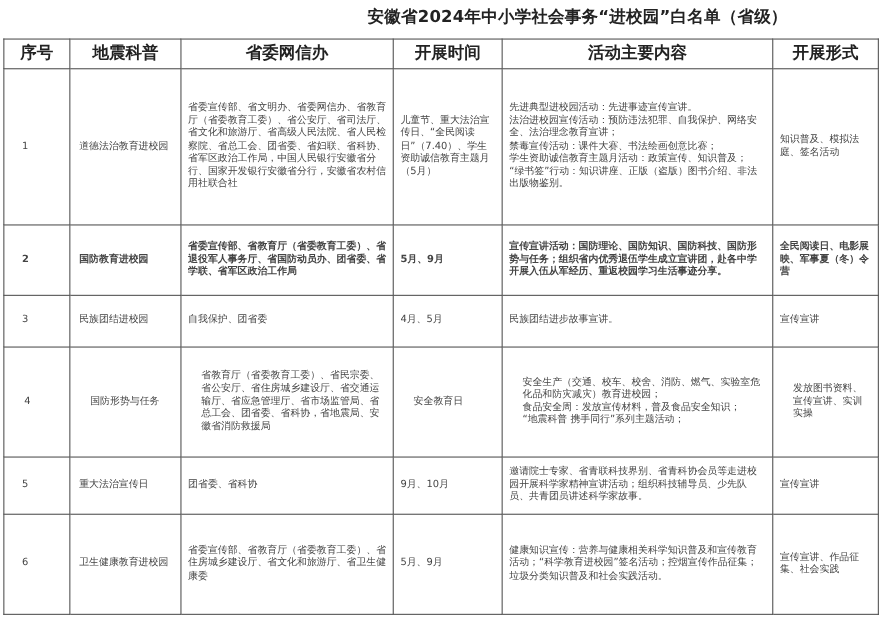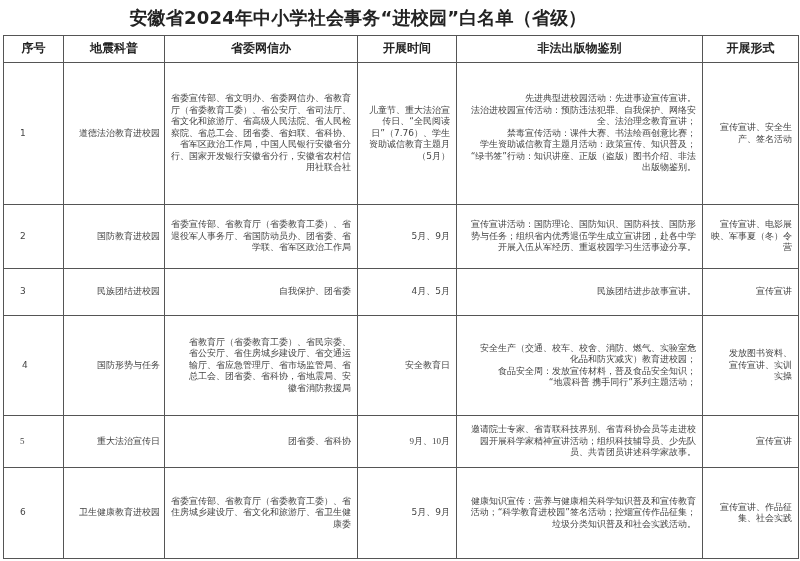--- a/index.html
+++ b/index.html
@@ -1,33 +1,33 @@
 <!DOCTYPE html>
 <html><head>
   <meta charset="utf-8">
   <style>
     html, body { margin: 0; padding: 0; background: #ffffff; }
     body { width: 800px; height: 561px; overflow: hidden; position: relative;
            font-family: "DejaVu Sans", "Liberation Sans", sans-serif; color: #333; }
-    .title { position: absolute; top: 6px; left: 0; width: 716px; text-align: center;
-             font-size: 18px; font-weight: bold; color: #222; letter-spacing: 0.2px; }
+    .title { position: absolute; top: 6px; left: 0; width: 716px; text-align: right;
+             font-size: 15px; font-weight: bold; color: #222; letter-spacing: 0.2px; }
     table { position: absolute; left: 3px; top: 35px; width: 795px;
             border-collapse: collapse; table-layout: fixed; }
     td, th { border: 1px solid #555; font-size: 9px; line-height: 11.5px;
-             padding: 0 4px; vertical-align: middle; color: #444; word-break: break-all; text-align: right; }
-    th { height: 26px; font-weight: bold; color: #222; text-align: center; font-size: 12px; }
+             padding: 0 4px; vertical-align: middle; color: #444; word-break: break-all; }
+    th { height: 26px; font-weight: bold; color: #222; text-align: center; font-size: 15px; }
     td.seq { text-align: left; padding-left: 16px; }
     td.name { padding-left: 8px; }
     td.lead, td.time, td.content, td.form { padding-left: 6px; padding-right: 6px; }
     .content div { white-space: normal; }
     tr.r1 td { height: 141px; }
-    tr.r2 td { height: 63px; }
+    tr.r2 td { height: 63px; font-weight: bold; }
     tr.r3 td { height: 46px; }
     tr.r4 td { height: 99px; padding-left: 18px; }
-    tr.r5 td { height: 51px; font-family: Liberation Serif, serif; }
+    tr.r5 td { height: 51px; }
     tr.r6 td { height: 90px; }
   </style>
 </head>
 <body>
 
 <div class="title">安徽省2024年中小学社会事务“进校园”白名单（省级）</div>
 
 <table>
   <colgroup>
     <col style="width:60px">
@@ -36,48 +36,48 @@
     <col style="width:99px">
     <col style="width:246px">
     <col style="width:96px">
   </colgroup>
   <thead>
     <tr>
       <th>序号</th>
       <th>地震科普</th>
       <th>省委网信办</th>
       <th>开展时间</th>
-      <th>非法出版物鉴别</th>
+      <th>活动主要内容</th>
       <th>开展形式</th>
     </tr>
   </thead>
   <tbody>
     <tr class="r1">
       <td class="seq">1</td>
       <td class="name">道德法治教育进校园</td>
       <td class="lead">省委宣传部、省文明办、省委网信办、省教育厅（省委教育工委）、省公安厅、省司法厅、省文化和旅游厅、省高级人民法院、省人民检察院、省总工会、团省委、省妇联、省科协、省军区政治工作局，中国人民银行安徽省分行、国家开发银行安徽省分行，安徽省农村信用社联合社</td>
-      <td class="time">儿童节、重大法治宣传日、“全民阅读日”（7.76）、学生资助诚信教育主题月（5月）</td>
+      <td class="time">儿童节、重大法治宣传日、“全民阅读日”（7.40）、学生资助诚信教育主题月（5月）</td>
       <td class="content">
         <div>先进典型进校园活动：先进事迹宣传宣讲。</div>
         <div>法治进校园宣传活动：预防违法犯罪、自我保护、网络安全、法治理念教育宣讲；</div>
         <div>禁毒宣传活动：课件大赛、书法绘画创意比赛；</div>
         <div>学生资助诚信教育主题月活动：政策宣传、知识普及；</div>
         <div>“绿书签”行动：知识讲座、正版（盗版）图书介绍、非法出版物鉴别。</div>
       </td>
-      <td class="form">宣传宣讲、安全生产、签名活动</td>
+      <td class="form">知识普及、模拟法庭、签名活动</td>
     </tr>
     <tr class="r2">
       <td class="seq">2</td>
       <td class="name">国防教育进校园</td>
       <td class="lead">省委宣传部、省教育厅（省委教育工委）、省退役军人事务厅、省国防动员办、团省委、省学联、省军区政治工作局</td>
       <td class="time">5月、9月</td>
       <td class="content">
         <div>宣传宣讲活动：国防理论、国防知识、国防科技、国防形势与任务；组织省内优秀退伍学生成立宣讲团，赴各中学开展入伍从军经历、重返校园学习生活事迹分享。</div>
       </td>
-      <td class="form">宣传宣讲、电影展映、军事夏（冬）令营</td>
+      <td class="form">全民阅读日、电影展映、军事夏（冬）令营</td>
     </tr>
     <tr class="r3">
       <td class="seq">3</td>
       <td class="name">民族团结进校园</td>
       <td class="lead">自我保护、团省委</td>
       <td class="time">4月、5月</td>
       <td class="content">
         <div>民族团结进步故事宣讲。</div>
       </td>
       <td class="form">宣传宣讲</td>

